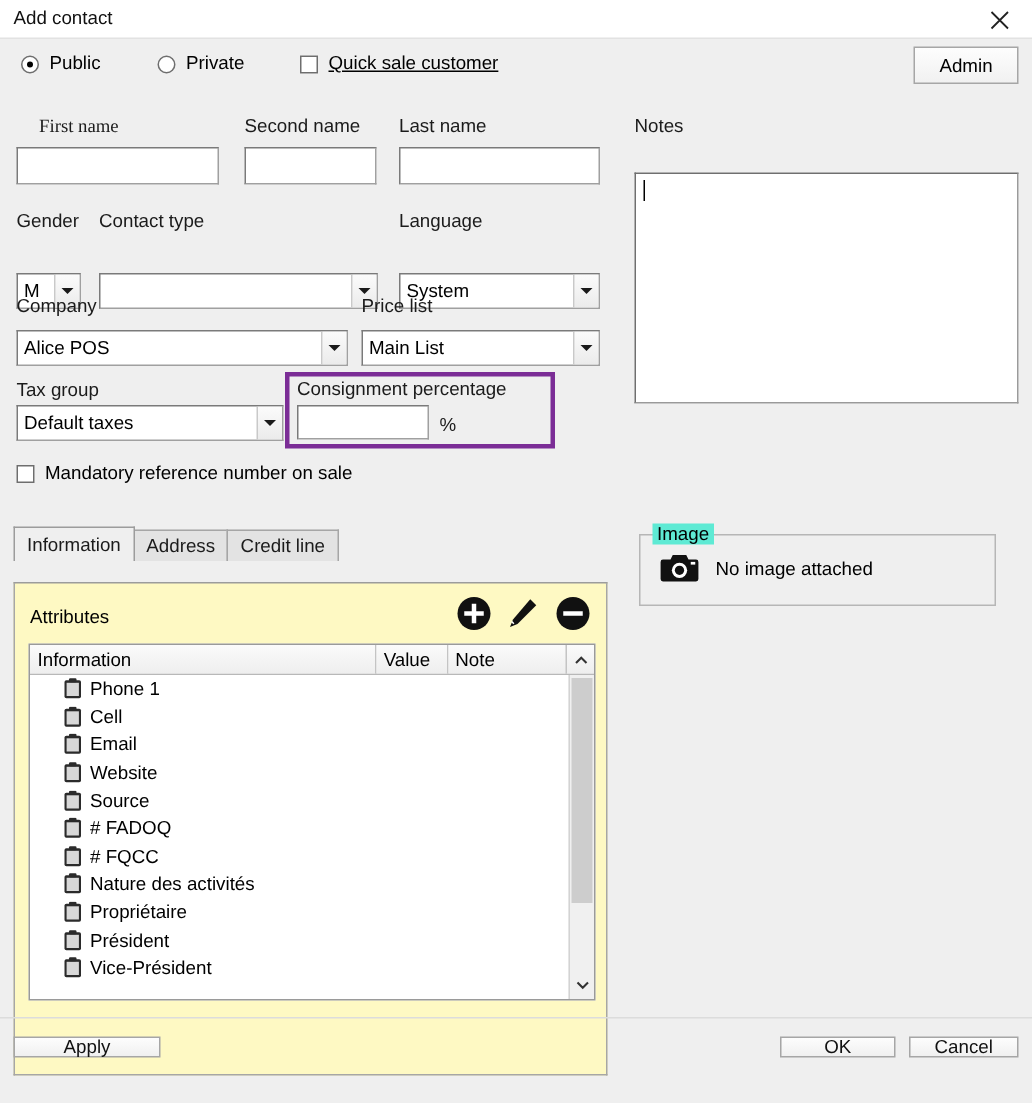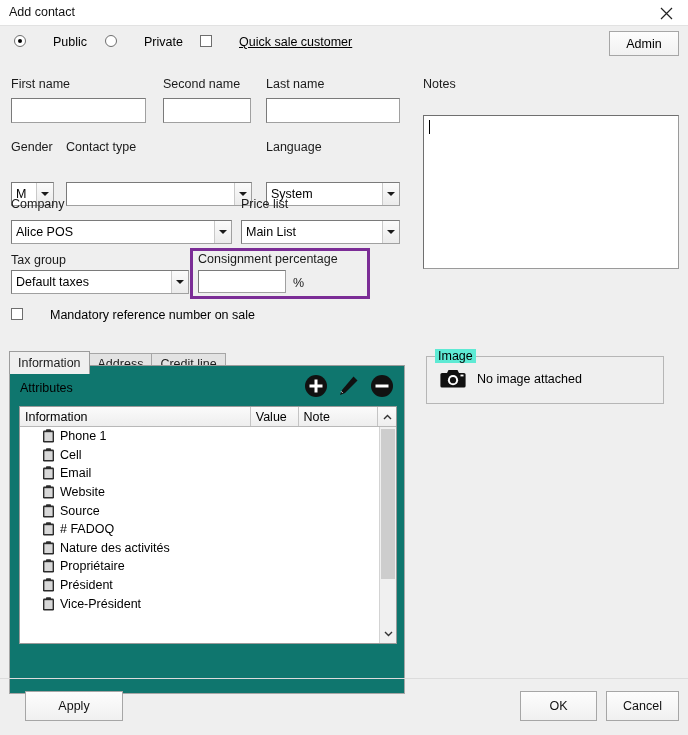--- a/index.html
+++ b/index.html
@@ -53,25 +53,24 @@
   }
 
   
   #toprow {
     position: absolute;
     left: 0; top: 0; right: 0;
     height: 36px;
   }
   .radio-wrap, .check-wrap {
     display: inline-flex;
-    align-items: flex-start;
+    align-items: flex-end;
     position: absolute;
     cursor: pointer;
     white-space: nowrap;
-    gap: 20px;
   }
   .radio-dot {
     width: 12px; height: 12px;
     border-radius: 50%;
     border: 1px solid #6e6e6e;
     background: #fff;
     box-sizing: border-box;
     display: inline-block;
     position: relative;
     margin-right: 7px;
@@ -224,25 +223,25 @@
   .tab.active {
     background: #efefef;
     height: 23px;
     border-color: #9c9c9c;
     position: relative;
     z-index: 2;
   }
 
   #tabpanel {
     position: absolute;
-    left: 9px; top: 339px;
+    left: 9px; top: 362px;
     width: 396px; height: 329px;
     border: 1px solid #a6a6a6;
     border-top: 1px solid #9c9c9c;
-    background: #0f766e;
+    background: #fef9c3;
     box-sizing: border-box;
   }
 
   #attributes-label {
     position: absolute;
     left: 10px; top: 15px;
     font-size: 12.5px;
   }
 
   .tool-icon {
@@ -371,31 +370,30 @@
 
   
   #bottombar {
     position: absolute;
     left: 0; right: 0; bottom: 0;
     height: 56px;
     border-top: 1px solid #dcdcdc;
   }
   .dlg-btn {
     position: absolute;
-    height: 30px;
+    height: 14px;
     background: linear-gradient(#fdfdfd, #f0f0f0);
     border: 1px solid #a6a6a6;
     box-sizing: border-box;
     font-size: 12.5px;
     display: flex;
     align-items: center;
     justify-content: center;
     cursor: pointer;
     color: #111;
-    margin-left: 16px;
   }
   #btn-apply { left: 9px; top: 12px; width: 98px; }
   #btn-ok { right: 91px; top: 12px; width: 77px; }
   #btn-cancel { right: 9px; top: 12px; width: 73px; }
 </style>
 </head>
 <body>
 
 <div id="titlebar">
   <span class="title">Add contact</span>
@@ -417,21 +415,21 @@
       <span class="radio-dot"></span>
       <span>Private</span>
     </label>
     <label class="check-wrap" id="check-quicksale">
       <span class="check-box"></span>
       <span>Quick sale customer</span>
     </label>
     <div id="admin-button">Admin</div>
   </div>
 
-  <div class="flabel" style="left:11px; top:51px;">First name</div>
+  <div class="flabel" style="left:26px; top:51px;font-family:Liberation Serif, serif;">First name</div>
   <div class="flabel" style="left:163px; top:51px;">Second name</div>
   <div class="flabel" style="left:266px; top:51px;">Last name</div>
 
   <input class="tinput" style="left: 11px; top: 72px; width: 135px; height: 25px;" value="">
   <input class="tinput" style="left: 163px; top: 72px; width: 88px; height: 25px;" value="">
   <input class="tinput" style="left: 266px; top: 72px; width: 134px; height: 25px;" value="">
 
   <div class="flabel" style="left:11px; top:114px;">Gender</div>
   <div class="flabel" style="left:66px; top:114px;">Contact type</div>
   <div class="flabel" style="left:266px; top:114px;">Language</div>
@@ -570,20 +568,28 @@
                 <rect x="4" y="0.2" width="5" height="2.6" rx="0.8" fill="#2b2b2b"></rect>
               </svg></span>
             <span># FADOQ</span>
           </div>
           <div class="grow">
             <span class="clip-icon"><svg width="13" height="14" viewBox="0 0 13 14" aria-hidden="true">
                 <rect x="1" y="1.5" width="11" height="12" rx="1.2" fill="#2b2b2b"></rect>
                 <rect x="2.4" y="3.2" width="8.2" height="8.8" fill="#d8d8d8"></rect>
                 <rect x="4" y="0.2" width="5" height="2.6" rx="0.8" fill="#2b2b2b"></rect>
               </svg></span>
+            <span># FQCC</span>
+          </div>
+          <div class="grow">
+            <span class="clip-icon"><svg width="13" height="14" viewBox="0 0 13 14" aria-hidden="true">
+                <rect x="1" y="1.5" width="11" height="12" rx="1.2" fill="#2b2b2b"></rect>
+                <rect x="2.4" y="3.2" width="8.2" height="8.8" fill="#d8d8d8"></rect>
+                <rect x="4" y="0.2" width="5" height="2.6" rx="0.8" fill="#2b2b2b"></rect>
+              </svg></span>
             <span>Nature des activités</span>
           </div>
           <div class="grow">
             <span class="clip-icon"><svg width="13" height="14" viewBox="0 0 13 14" aria-hidden="true">
                 <rect x="1" y="1.5" width="11" height="12" rx="1.2" fill="#2b2b2b"></rect>
                 <rect x="2.4" y="3.2" width="8.2" height="8.8" fill="#d8d8d8"></rect>
                 <rect x="4" y="0.2" width="5" height="2.6" rx="0.8" fill="#2b2b2b"></rect>
               </svg></span>
             <span>Propriétaire</span>
           </div>

